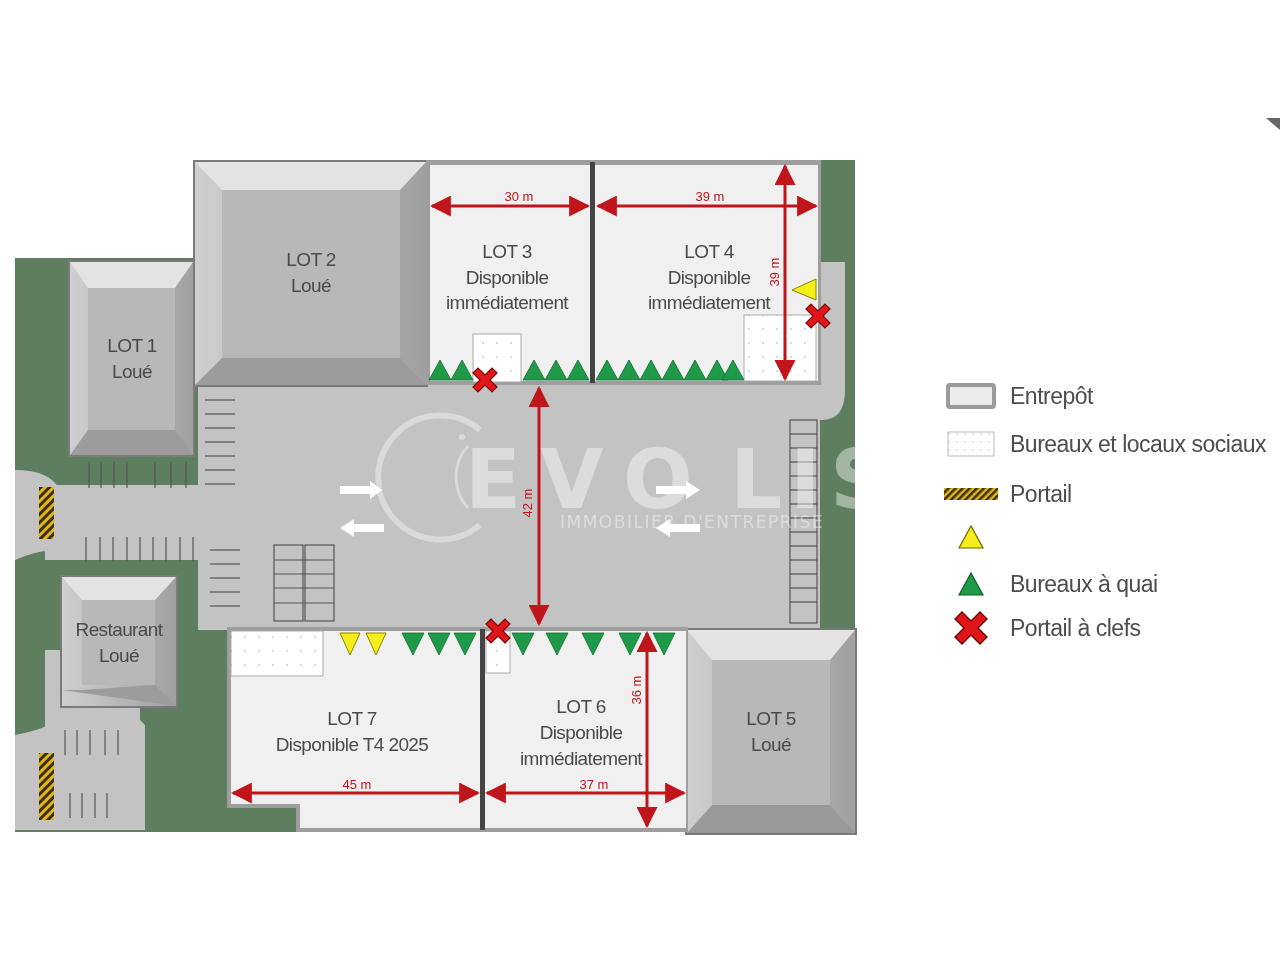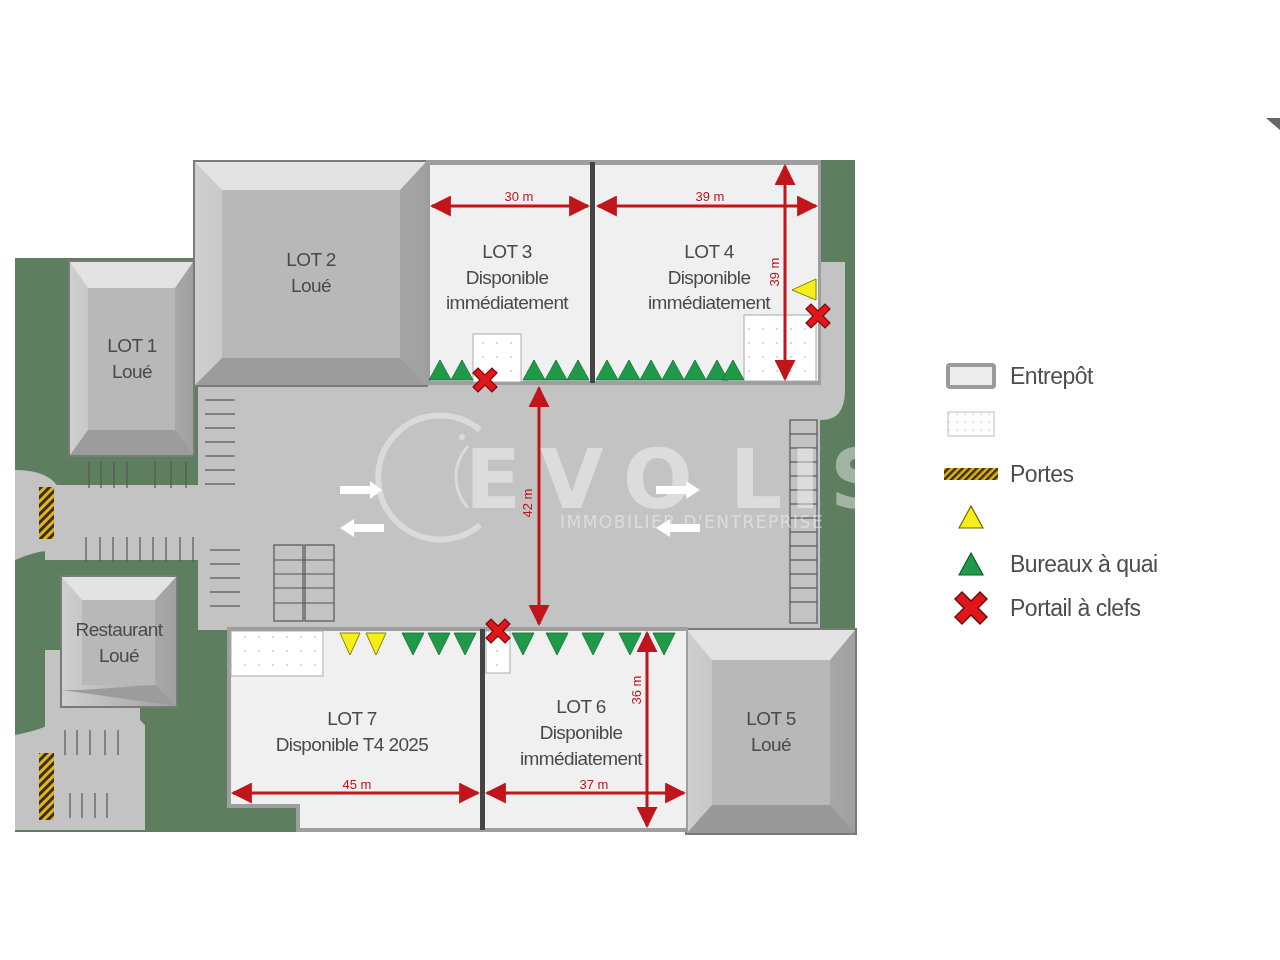--- a/index.html
+++ b/index.html
@@ -3,21 +3,21 @@
 <meta charset="utf-8">
 <style>
   html,body{margin:0;padding:0;background:#ffffff;}
   body{width:1280px;height:960px;position:relative;overflow:hidden;font-family:"Liberation Sans",sans-serif;}
   #plan{position:absolute;left:0;top:0;width:1280px;height:960px;}
   .lbl{font-family:"Liberation Sans",sans-serif;fill:#4a4a4a;text-anchor:middle;}
   .lotlbl{font-size:19px;letter-spacing:-0.6px;}
   .dim{font-family:"Liberation Sans",sans-serif;fill:#c0151b;font-size:13px;text-anchor:middle;}
   .wm{font-family:"DejaVu Sans",sans-serif;fill:#ffffff;opacity:0.42;}
   .legend{position:absolute;left:940px;top:358px;width:340px;}
-  .legend-row{position:absolute;left:0;height:36px;display:flex;align-items:center;}
+  .legend-row{position:absolute;left:0;height:36px;display:flex;align-items:center;margin-top:20px;}
   .legend-icon{width:62px;height:36px;display:flex;align-items:center;justify-content:center;}
   .legend-text{font-family:"Liberation Sans",sans-serif;font-size:23px;color:#4d4d4d;letter-spacing:-0.5px;margin-left:8px;white-space:nowrap;}
   .corner{position:absolute;right:0;top:118px;width:0;height:0;border-top:12px solid #333;border-left:14px solid transparent;opacity:0.75;}
 </style>
 </head>
 <body>
 
 <svg id="plan" viewBox="0 0 1280 960" xmlns="http://www.w3.org/2000/svg">
   <defs>
     <linearGradient id="roofTop" x1="0" y1="0" x2="0" y2="1">
@@ -290,34 +290,35 @@
       <svg width="52" height="28">
           <rect x="3" y="2" width="46" height="24" fill="url(#dotsL)" stroke="#bbb" stroke-width="1"></rect>
         <defs>
             <pattern id="dotsL" width="8" height="8" patternUnits="userSpaceOnUse">
               <rect width="8" height="8" fill="#fff"></rect>
               <circle cx="4" cy="4" r="0.7" fill="#bbb"></circle>
             </pattern>
           </defs>
         </svg>
     </div>
+    <span class="legend-text">Bureaux et locaux sociaux</span>
   </div>
   <div class="legend-row" style="top:98px">
     <div class="legend-icon">
       <svg width="58" height="16">
           <defs>
             <pattern id="hatchL" width="5" height="5" patternUnits="userSpaceOnUse" patternTransform="rotate(45)">
               <rect width="5" height="5" fill="#e2b61a"></rect>
               <rect width="2.5" height="5" fill="#3a2f10"></rect>
             </pattern>
           </defs>
           <rect x="2" y="2" width="54" height="12" fill="url(#hatchL)"></rect>
         </svg>
     </div>
-    <span class="legend-text">Portes</span>
+    <span class="legend-text">Portail</span>
   </div>
   <div class="legend-row" style="top:141px">
     <div class="legend-icon">
       <svg width="30" height="28">
           <polygon points="3,25 15,3 27,25" fill="#f5ee1a" stroke="#6b6500" stroke-width="1.2"></polygon>
         </svg>
     </div>
   </div>
   <div class="legend-row" style="top:188px">
     <div class="legend-icon">

